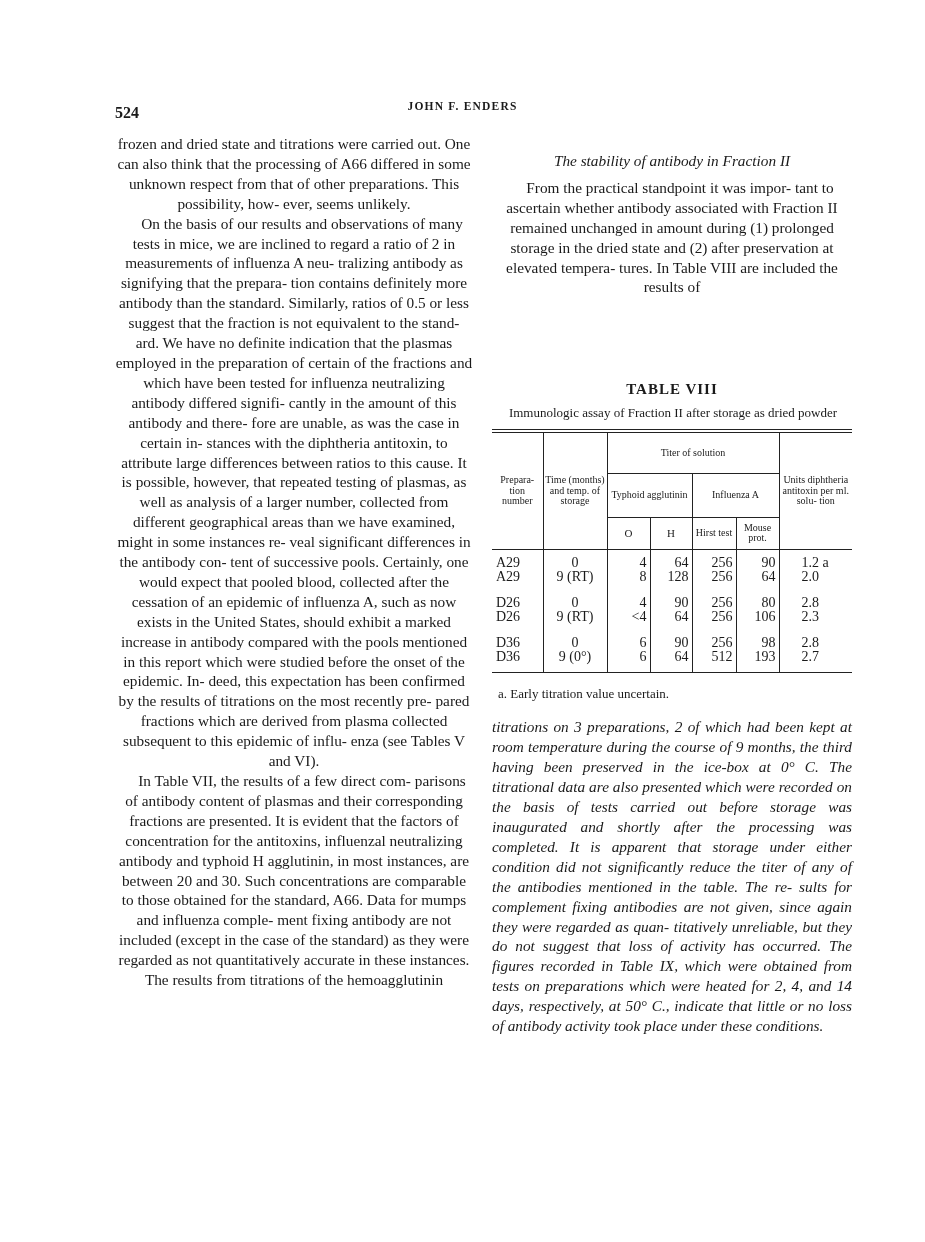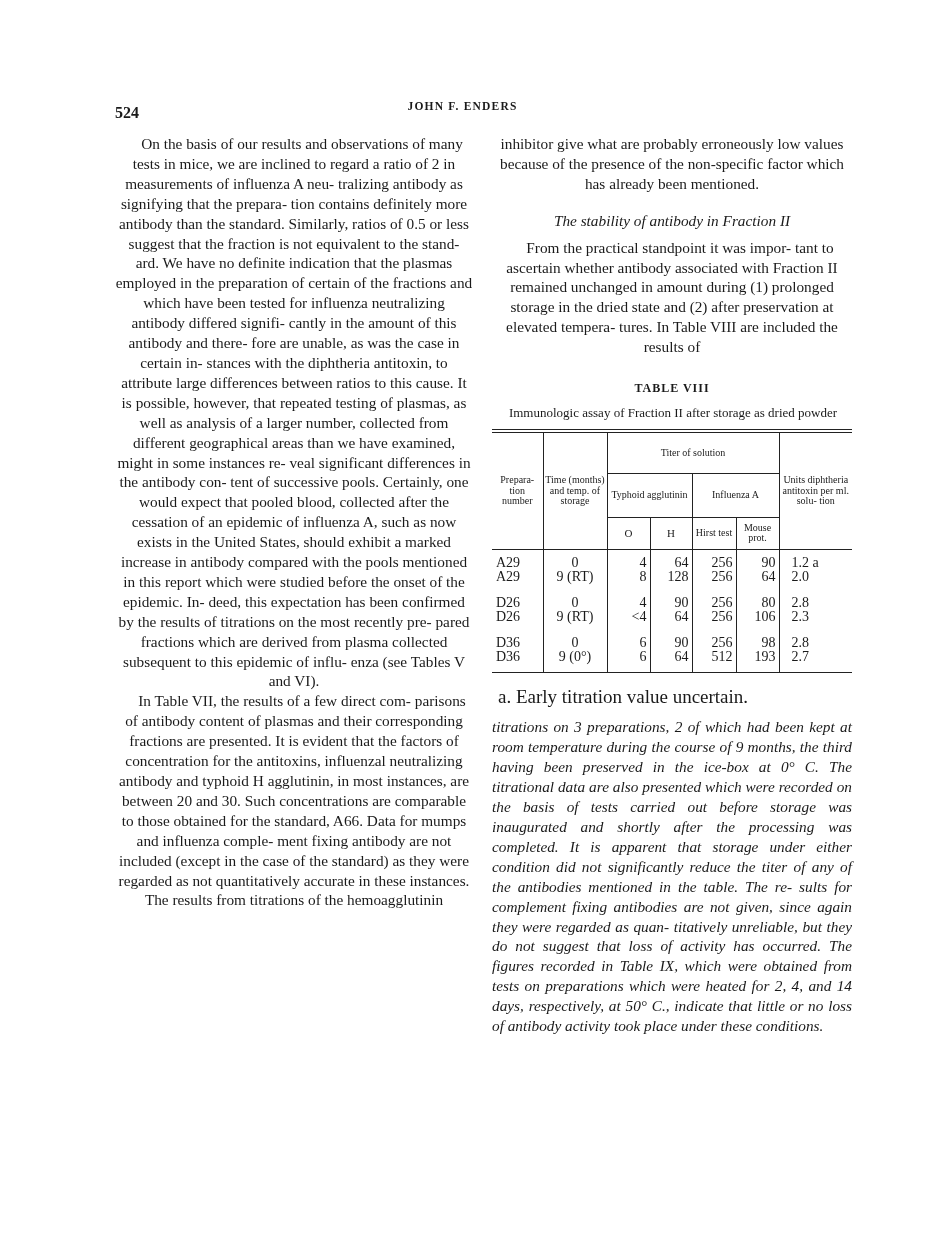--- a/index.html
+++ b/index.html
@@ -12,53 +12,53 @@
   .col.left { left: 115px; width: 358px; }
   .col.right { left: 492px; width: 360px; }
   .col p { margin: 0; text-indent: 0; text-align: center; }
   .col p.indent { text-indent: 16px; }
   .section-head { text-align: center; font-style: italic; margin: 17px 0 7px 0 !important; }
   .right-bottom { position: absolute; left: 492px; width: 360px; top: 717px; font-size: 15.3px;
                   line-height: 19.95px; text-align: justify; font-style: italic; }
   .right-bottom p { margin: 0; }
   .right-bottom p.indent { text-indent: 16px; }
   .table-label { position: absolute; left: 492px; width: 360px; top: 381px; text-align: center;
-                 font-size: 12px; font-weight: bold; letter-spacing: 1px; }
+                 font-size: 15px; font-weight: bold; letter-spacing: 1px; }
   .table-caption { position: absolute; left: 492px; width: 362px; top: 405px; text-align: center;
                    font-size: 13px; white-space: nowrap; }
   .tbl { position: absolute; left: 492px; top: 429px; width: 360px; }
   .tbl table { border-collapse: collapse; width: 360px; font-size: 10.5px; line-height: 11px; }
   .tbl .rule-top { border-top: 1.5px solid #222; height: 2px; border-bottom: 1px solid #222; }
   .tbl th { font-weight: normal; text-align: center; vertical-align: middle; padding: 2px 1px;
             font-size: 10px; line-height: 10.5px; margin-left: 42px; }
   .tbl td { font-size: 14px; line-height: 14px; padding: 0 3px; text-align: right; vertical-align: top; }
   .tbl td.c-prep { text-align: left; padding-left: 4px; }
   .tbl td.c-time { text-align: center; }
-  .tbl td.c-units { text-align: left; padding-left: 12px; }
+  .tbl td.c-units { text-align: left; padding-left: 22px; }
   .bl { border-left: 1.5px solid #222; }
   .bb { border-bottom: 1.5px solid #222; }
   .tbl tr.gap td { height: 12px; }
   .tbl tr.last td { padding-bottom: 8px; }
   .tbl tbody { border-bottom: 1.5px solid #222; }
   .tbl tr.first td { padding-top: 6px; }
-  .footnote { position: absolute; left: 498px; top: 686px; font-size: 19px; }
+  .footnote { position: absolute; left: 498px; top: 686px; font-size: 13px; }
 </style>
 </head>
 <body>
 
 <div class="page-num">524</div>
 <div class="running-head">JOHN F. ENDERS</div>
 
 <div class="col left">
+  <p>frozen and dried state and titrations were carried out. One can also think that the processing of A66 differed in some unknown respect from that of other preparations. This possibility, how- ever, seems unlikely.</p>
   <p class="indent">On the basis of our results and observations of many tests in mice, we are inclined to regard a ratio of 2 in measurements of influenza A neu- tralizing antibody as signifying that the prepara- tion contains definitely more antibody than the standard. Similarly, ratios of 0.5 or less suggest that the fraction is not equivalent to the stand- ard. We have no definite indication that the plasmas employed in the preparation of certain of the fractions and which have been tested for influenza neutralizing antibody differed signifi- cantly in the amount of this antibody and there- fore are unable, as was the case in certain in- stances with the diphtheria antitoxin, to attribute large differences between ratios to this cause. It is possible, however, that repeated testing of plasmas, as well as analysis of a larger number, collected from different geographical areas than we have examined, might in some instances re- veal significant differences in the antibody con- tent of successive pools. Certainly, one would expect that pooled blood, collected after the cessation of an epidemic of influenza A, such as now exists in the United States, should exhibit a marked increase in antibody compared with the pools mentioned in this report which were studied before the onset of the epidemic. In- deed, this expectation has been confirmed by the results of titrations on the most recently pre- pared fractions which are derived from plasma collected subsequent to this epidemic of influ- enza (see Tables V and VI).</p>
   <p class="indent">In Table VII, the results of a few direct com- parisons of antibody content of plasmas and their corresponding fractions are presented. It is evident that the factors of concentration for the antitoxins, influenzal neutralizing antibody and typhoid H agglutinin, in most instances, are between 20 and 30. Such concentrations are comparable to those obtained for the standard, A66. Data for mumps and influenza comple- ment fixing antibody are not included (except in the case of the standard) as they were regarded as not quantitatively accurate in these instances. The results from titrations of the hemoagglutinin</p>
 </div>
 
 <div class="col right">
-  <p>inhibitor give what are probably erroneously low values because of the presence of the non-specific factor which has already been mentioned.</p>
   <p class="section-head">The stability of antibody in Fraction II</p>
   <p class="indent">From the practical standpoint it was impor- tant to ascertain whether antibody associated with Fraction II remained unchanged in amount during (1) prolonged storage in the dried state and (2) after preservation at elevated tempera- tures. In Table VIII are included the results of</p>
 </div>
 
 <div class="table-label">TABLE VIII</div>
 <div class="table-caption">Immunologic assay of Fraction II after storage as dried powder</div>
 
 <div class="tbl">
   <div class="rule-top"></div>
   <table>

